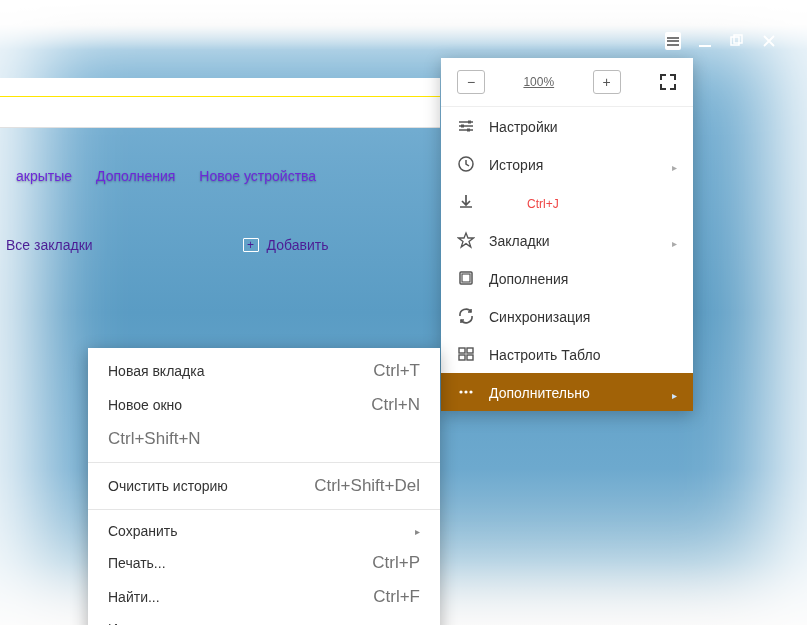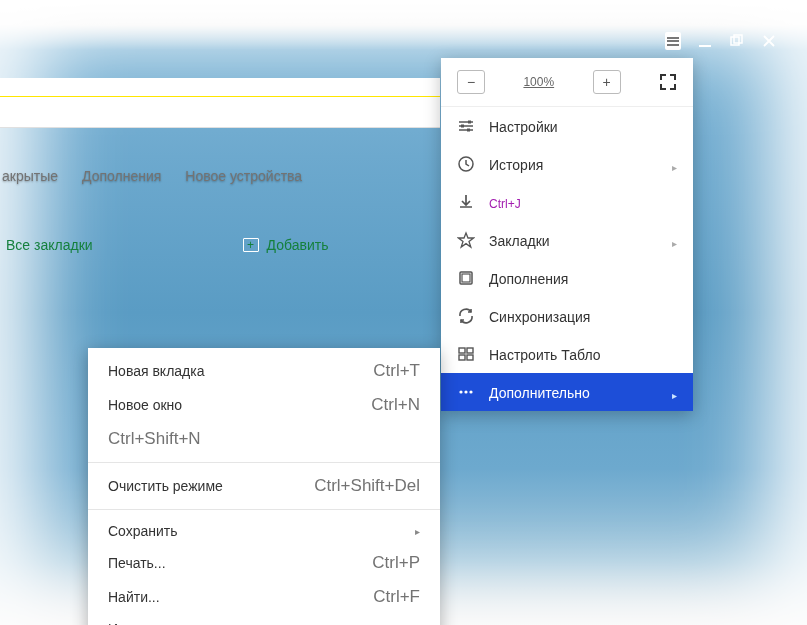--- a/index.html
+++ b/index.html
@@ -13,43 +13,43 @@
 .chrome-btn svg { width:14px; height:14px; }
 .hamburger { background:#fff; border-radius:2px; padding:3px 2px; }
 .hamburger span{ display:block; width:12px; height:2px; background:#777; margin:1.5px 0; }
 
 
 .search-area{ position:absolute; left:0; top:78px; width:440px; }
 .search-top{ height:18px; background:#fff; }
 .search-body{ height:32px; background:#fff; border-top:1px solid #ffe600; border-bottom:1px solid #e0e0e0; }
 
 
-.links-row{ position:absolute; left:0; top:168px; color:#737373; font-size:14px; display:flex; gap:24px; padding-left:2px; }
+.links-row{ position:absolute; left:0; top:168px; color:#6d28d9; font-size:14px; display:flex; gap:24px; padding-left:16px; }
 .links-row span{ text-shadow:0 1px 2px rgba(0,0,0,.3); cursor:pointer; }
 
 
-.bm-row{ position:absolute; left:6px; top:237px; color:#15803d; font-size:14px; display:flex; align-items:center; gap:150px; }
+.bm-row{ position:absolute; left:6px; top:237px; color:#4c1d95; font-size:14px; display:flex; align-items:center; gap:150px; }
 .bm-add{ display:flex; align-items:center; gap:8px; cursor:pointer; }
 .bm-add .plus{ border:1.5px solid #fff; width:16px; height:14px; display:flex; align-items:center; justify-content:center; font-size:12px; line-height:1; border-radius:1px; }
 .bm-customize{ cursor:pointer; }
 
 
 .menu-main{ position:absolute; top:58px; left:441px; width:252px; background:#fff; box-shadow:0 4px 16px rgba(0,0,0,.25); font-size:14px; color:#333; }
 .zoom-row{ display:flex; align-items:center; justify-content:space-between; padding:12px 16px; border-bottom:1px solid #eee; }
 .zoom-btn{ width:28px; height:24px; border:1px solid #bbb; border-radius:3px; display:flex; align-items:center; justify-content:center; cursor:pointer; color:#555;}
 .zoom-val{ font-size:12px; color:#666;text-decoration:underline; }
 .fs-btn{ width:18px; height:18px; cursor:pointer; color:#333; }
 .menu-item{ display:flex; align-items:flex-end; gap:14px; padding:10px 16px; cursor:pointer; position:relative; }
-.menu-item.highlight{ background:#1d4ed8; color:#fff; }
+.menu-item.highlight{ background:#a16207; color:#fff; }
 .menu-item.highlight .chev, .menu-item.highlight .menu-shortcut{ color:#cde5ff; }
 .menu-item .ico{ width:18px; height:18px; display:flex; align-items:center; justify-content:center; color:#555; flex-shrink:0;}
 .menu-item.highlight .ico{ color:#fff; }
 .menu-item .lbl{ flex:1; }
 .menu-item .chev{ color:#aaa; font-size:10px; }
-.menu-item .menu-shortcut{ color:#a21caf; font-size:12px; }
+.menu-item .menu-shortcut{ color:#ef4444; font-size:12px;margin-left:38px; }
 
 
 .ctx{ position:absolute; top:348px; left:88px; width:352px; background:#fff; box-shadow:0 4px 16px rgba(0,0,0,.3); font-size:14px; color:#333; padding:6px 0 0 0; }
 .ctx-item{ display:flex; align-items:center; justify-content:space-between; padding:7px 20px; cursor:pointer; }
 .ctx-item .sc{ color:#737373; font-size:17px; }
 .ctx-item .chev{ color:#888; font-size:10px; }
 .ctx-sep{ height:1px; background:#e5e5e5; margin:6px 0; }
 
 svg{ display:block; }
 </style>
@@ -202,21 +202,21 @@
     </div>
     <div class="ctx-item">
       <span>Новое окно</span>
       <span class="sc">Ctrl+N</span>
     </div>
     <div class="ctx-item">
       <span class="sc">Ctrl+Shift+N</span>
     </div>
     <div class="ctx-sep"></div>
     <div class="ctx-item">
-      <span>Очистить режиме</span>
+      <span>Очистить историю</span>
       <span class="sc">Ctrl+Shift+Del</span>
     </div>
     <div class="ctx-sep"></div>
     <div class="ctx-item">
       <span>Сохранить</span>
       <span class="chev">▸</span>
     </div>
     <div class="ctx-item">
       <span>Печать...</span>
       <span class="sc">Ctrl+P</span>

